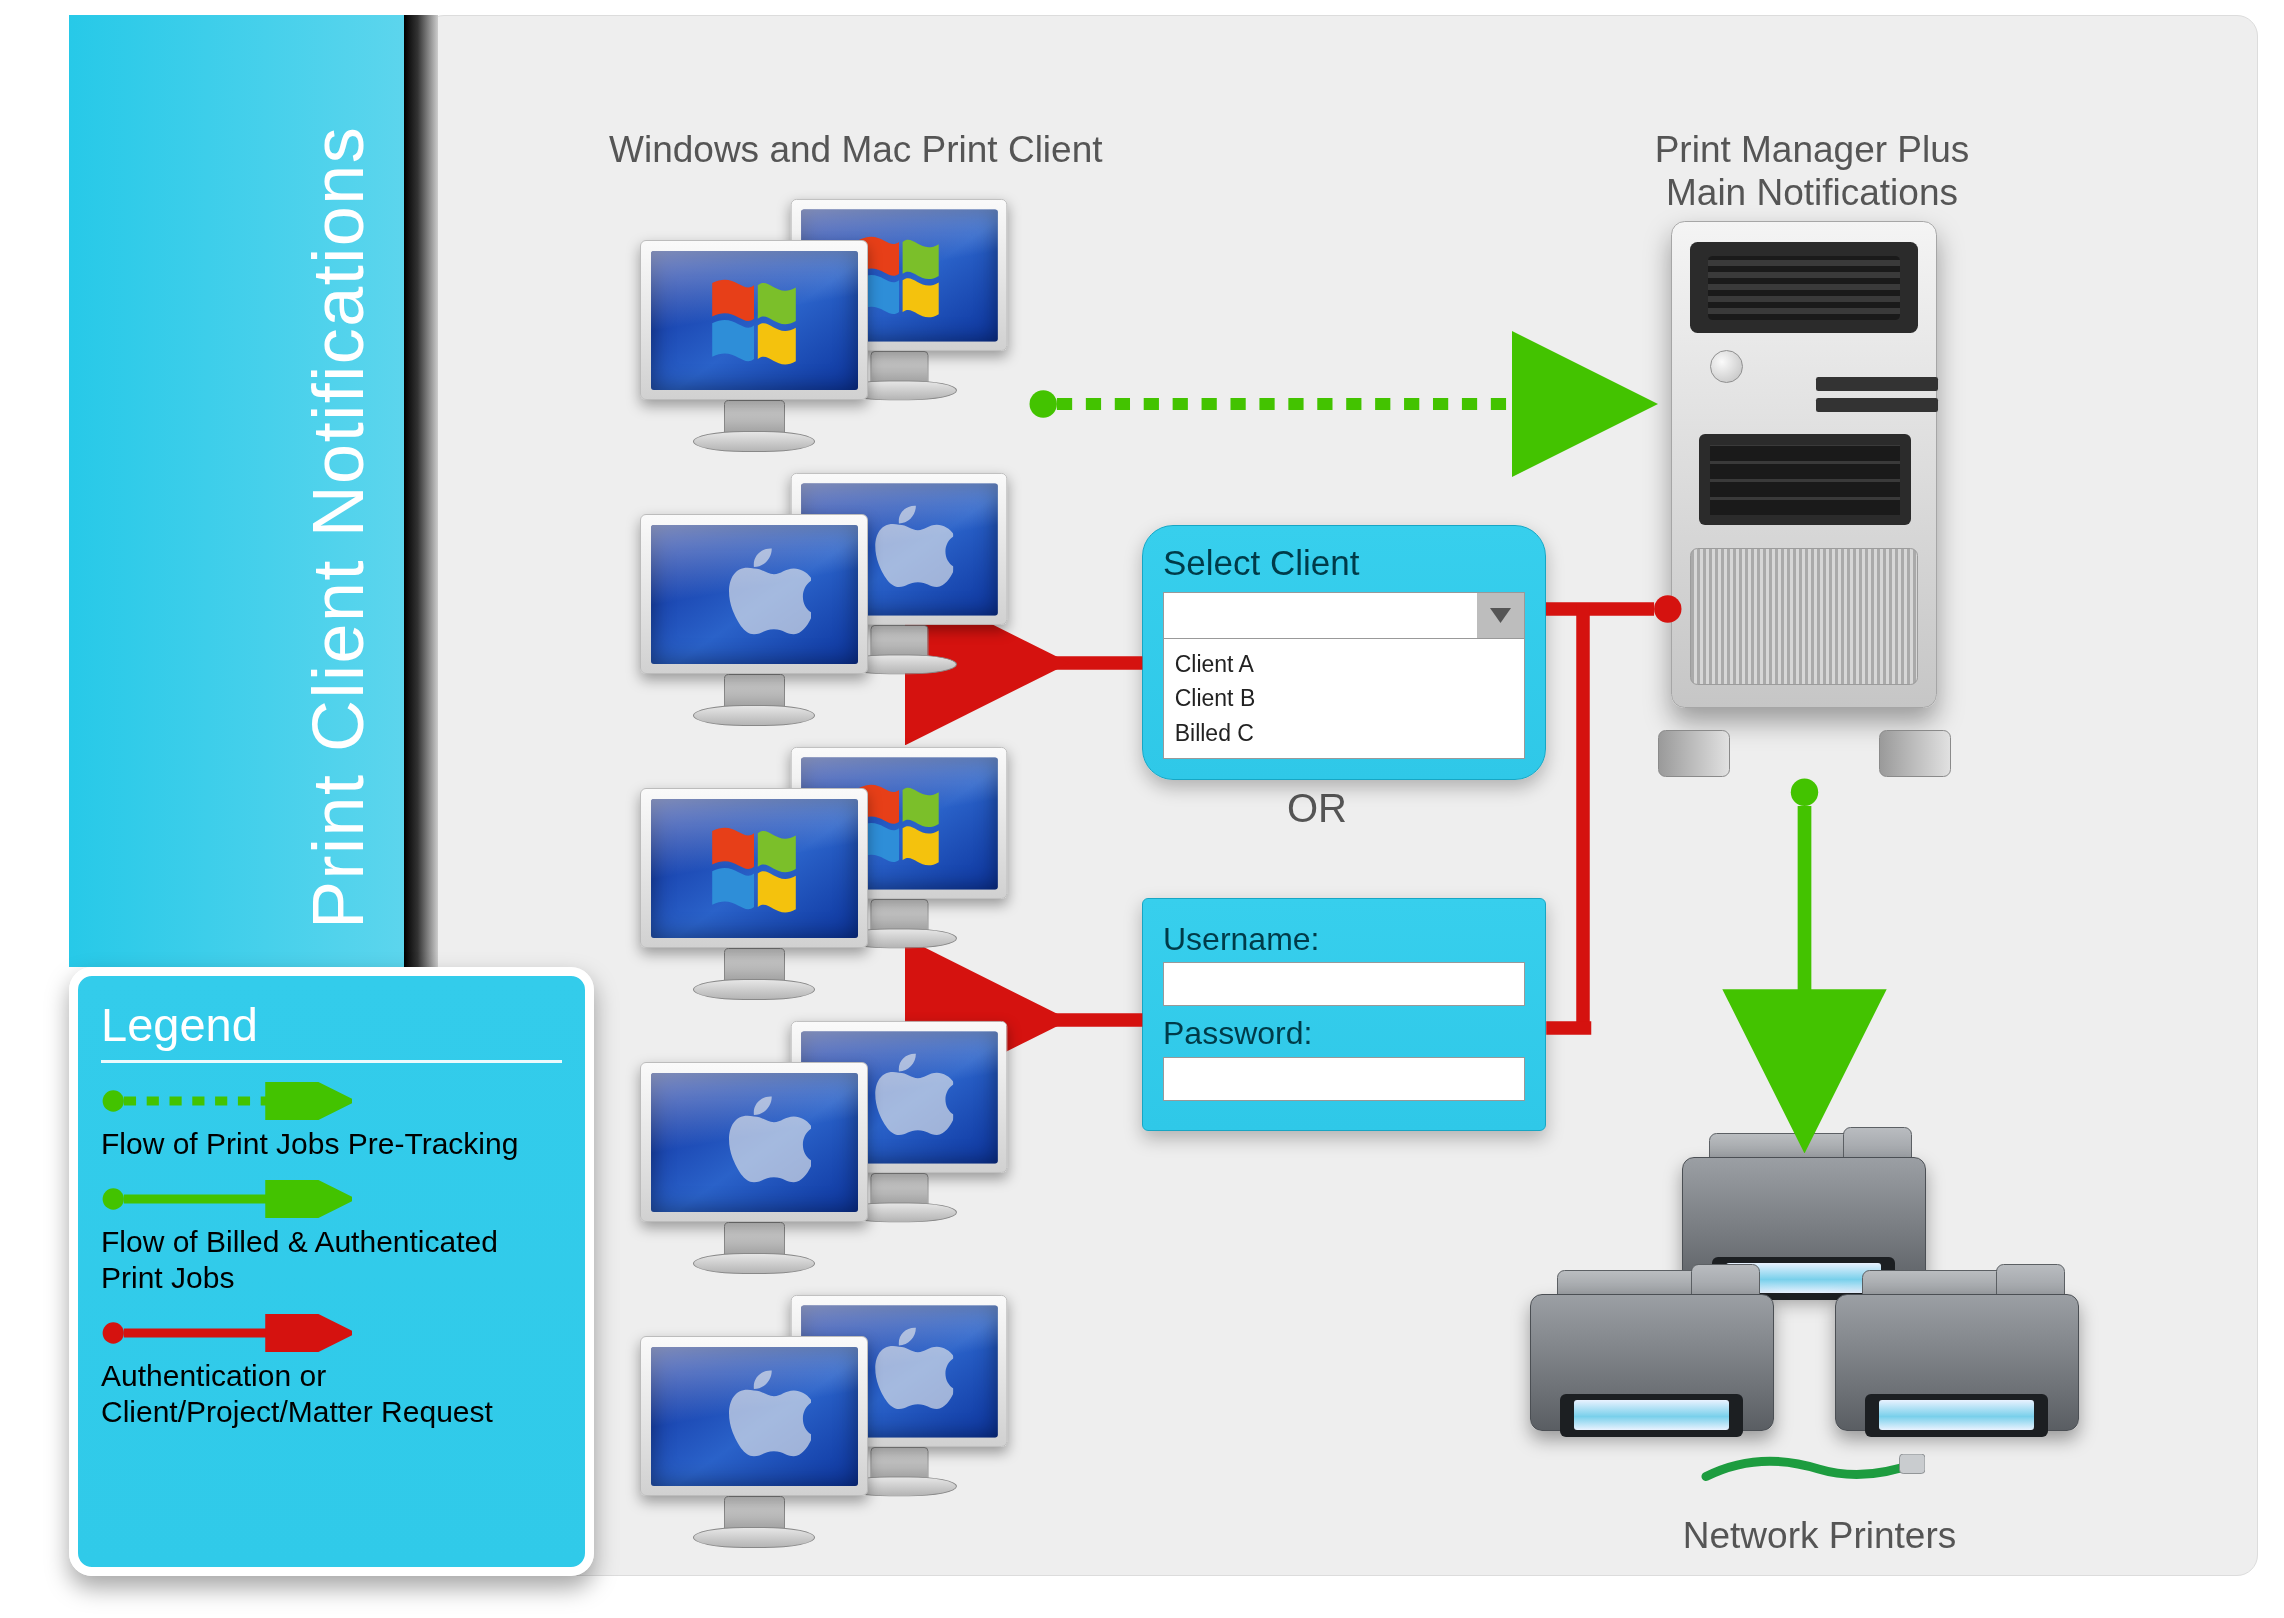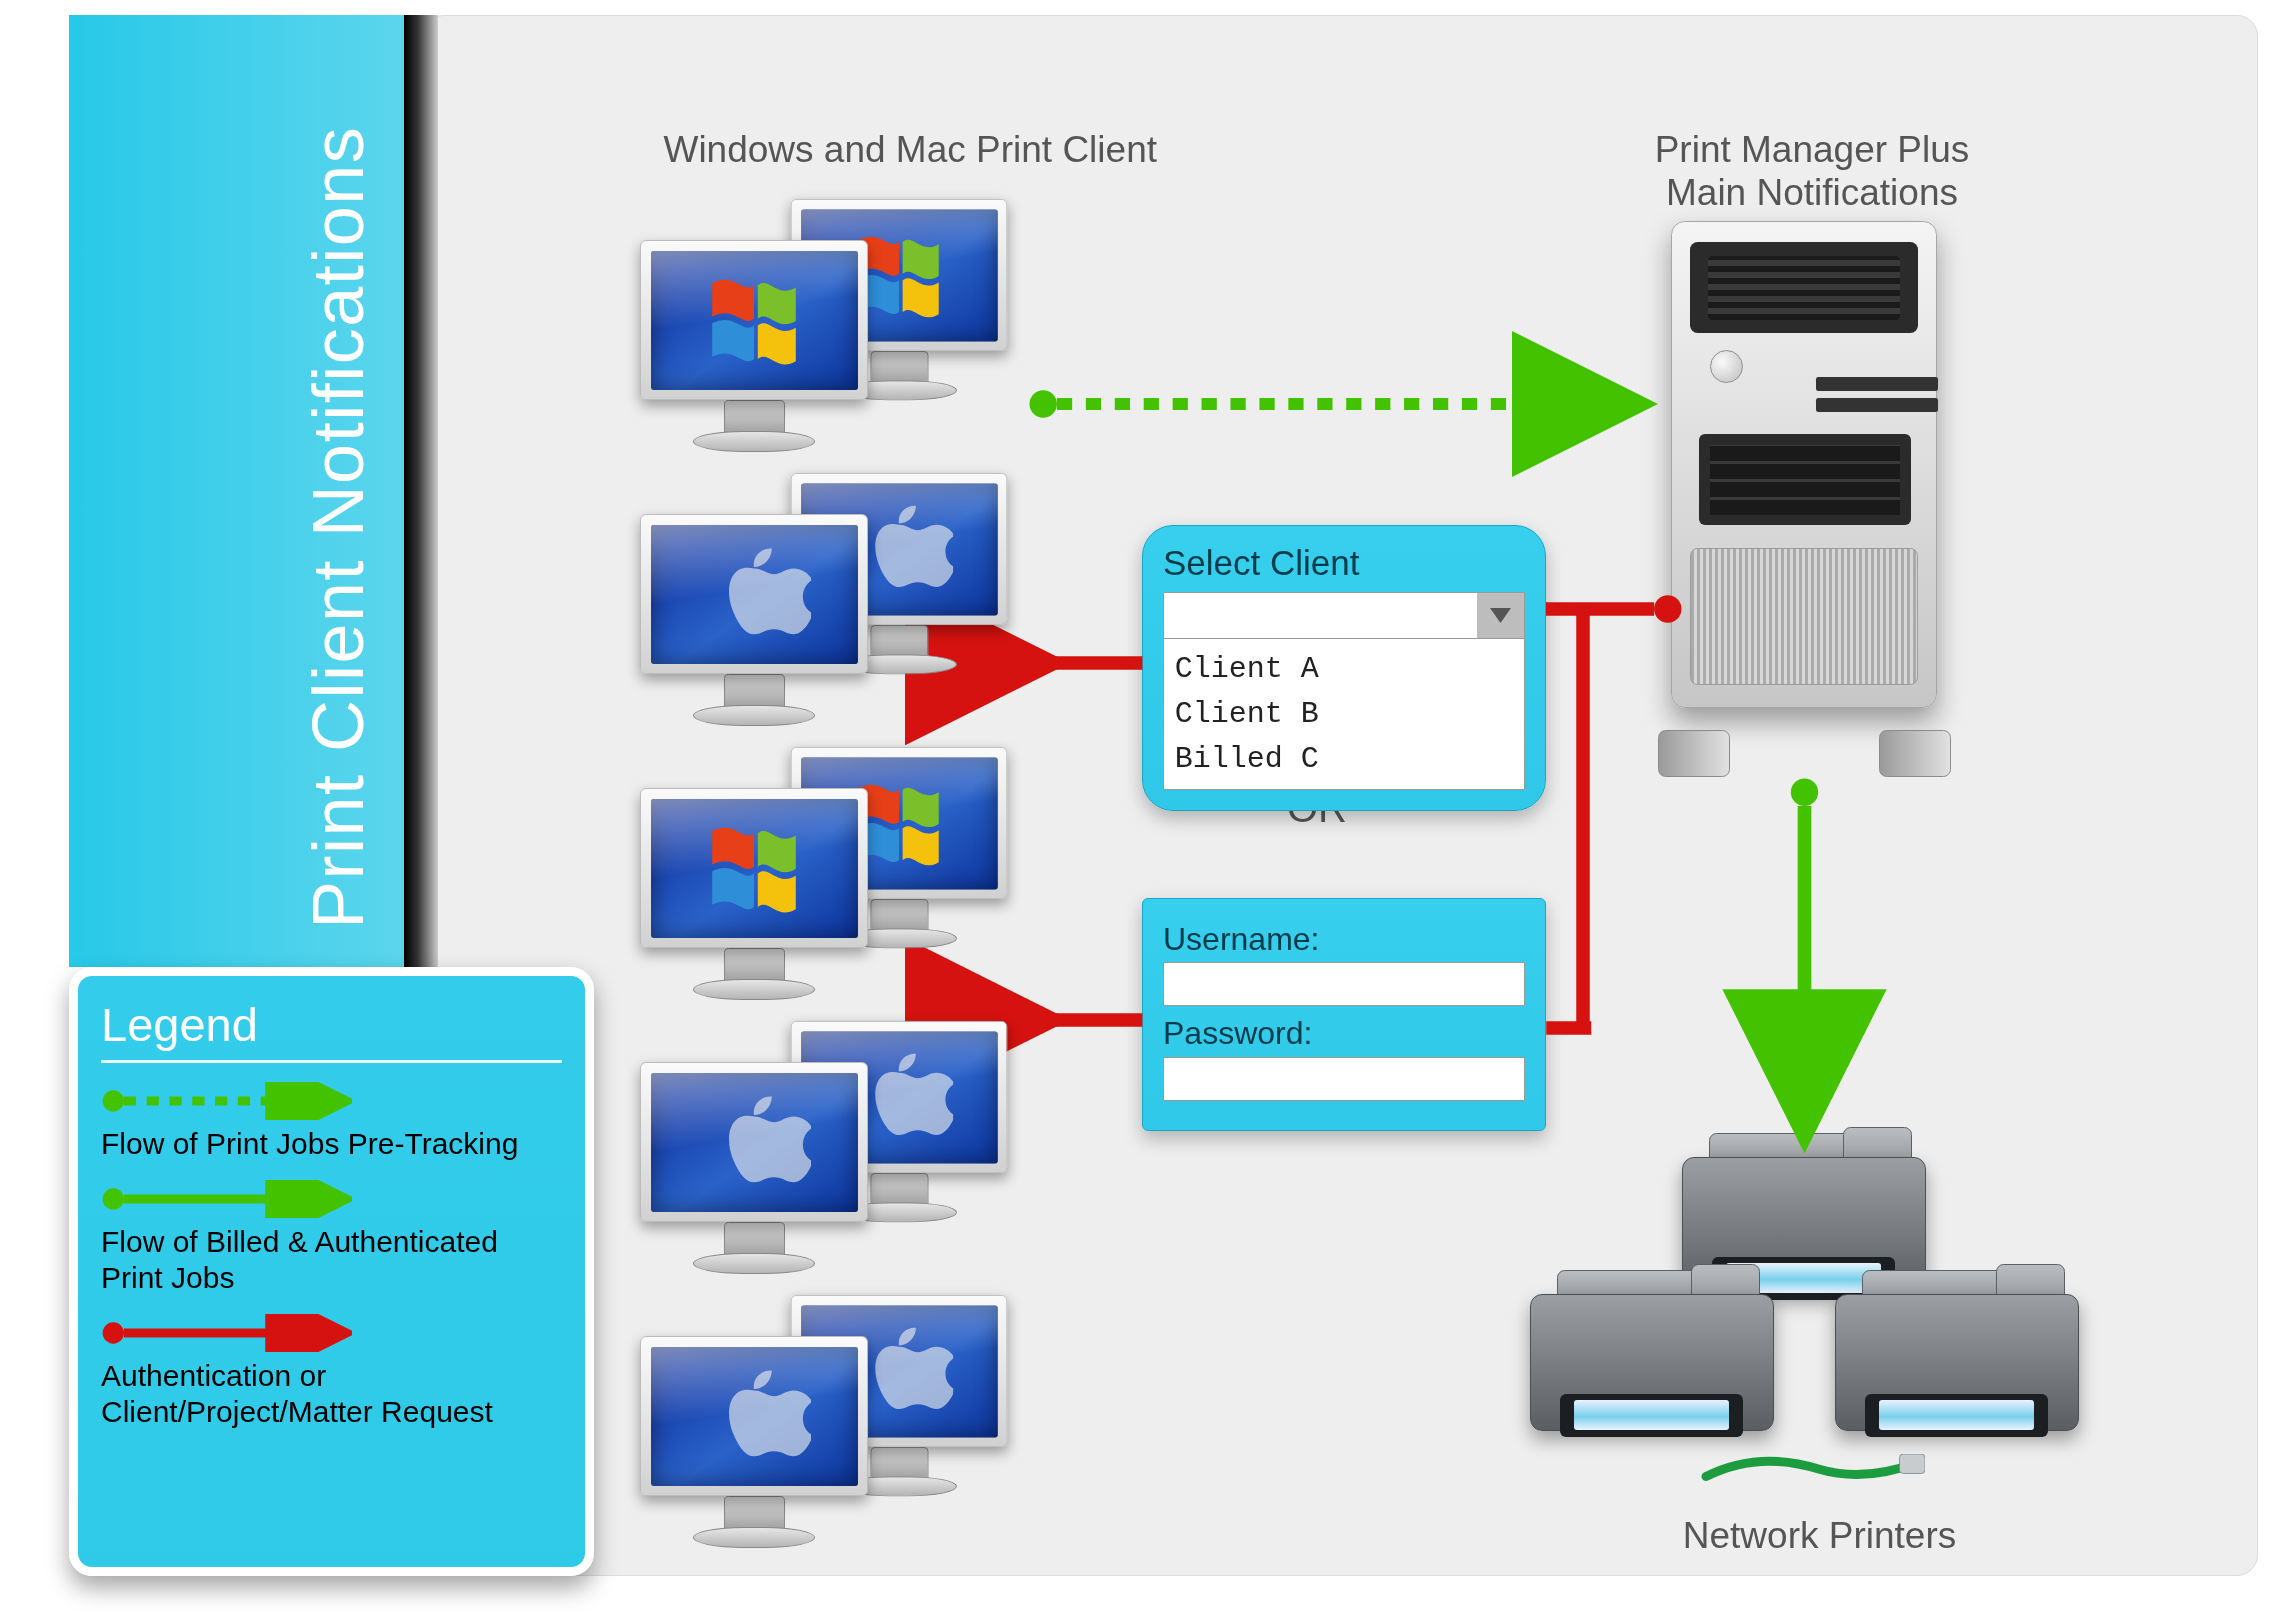--- a/index.html
+++ b/index.html
@@ -53,21 +53,21 @@
   .server .foot { position:absolute; bottom:-7.6px; width:72px; height:47px; background:linear-gradient(90deg,#9a9a9a,#e1e1e1); border-radius:7.6px; border:0.8px solid #8a8a8a; }
   .server .foot.left { left:17px; } .server .foot.right { right:17px; }
 
   
   .card { position:absolute; background:linear-gradient(180deg,#37cfed 0%,#2fc8e8 100%); border:0.8px solid #17a6c4; border-radius:6px; box-shadow:0 7.6px 18px rgba(0,0,0,.25); color:#000; padding:17px 20px 20px 20px; }
   .card .heading { font-size:35px; color:#003b49; margin-bottom:9px; }
   .select-card { left:1142px; top:525px; width:404px;border-radius:31px; }
   .select-field { position:relative; height:47px; background:#fff; border:1.5px solid #999; }
   .select-field .chev { position:absolute; right:0; top:0; width:47px; height:100%; background:#bdbdbd; display:flex; align-items:center; justify-content:center; }
   .select-options { border:1.5px solid #999; border-top:none; background:#fff; padding:7.6px 10.7px; }
-  .select-options div { font-size:30px; line-height:1.5; color:#222;font-family:Liberation Mono, monospace; }
+  .select-options div { font-size:23px; line-height:1.5; color:#222; }
   .or-label { position:absolute; left:1287px; top:786px; font-size:40px; color:#555; }
 
   .login-card { left:1142px; top:898px; width:404px; }
   .login-card .field-label { font-size:32px; color:#003b49; margin:4.6px 0 4.6px 0; }
   .login-card .field { height:44px; background:#fff; border:1.5px solid #999; margin-bottom:9px; }
 
   
   .printers { position:absolute; left:1530px; top:1127px; width:548px; height:327px; }
   .printer { position:absolute; width:244px; height:190px; }
   .printer .body { position:absolute; left:0; top:30px; width:244px; height:137px; background:linear-gradient(180deg,#9b9fa4 0%,#5a5e63 100%); border:0.8px solid #4b4f54; border-radius:12px; box-shadow:0 9px 18px rgba(0,0,0,.35); }
@@ -131,21 +131,21 @@
               <path d="M0,0 L10,5 L0,10 z" fill="#d5120f"></path>
             </marker>
         </defs>
         <circle cx="16" cy="25" r="14" fill="#d5120f"></circle>
         <line x1="30" y1="25" x2="300" y2="25" stroke="#d5120f" stroke-width="12" marker-end="url(#arrRed)"></line>
       </svg>
       <div class="caption">Authentication or Client/Project/Matter Request</div>
     </div>
   </div>
 
-  <div class="label" style="left:609px; top:129px; width:548px; text-align:right;">Windows and Mac Print Client</div>
+  <div class="label" style="left:609px; top:129px; width:548px; text-align:left;">Windows and Mac Print Client</div>
   <div class="label" style="left:1614px; top:129px; width:396px;">
     <div>Print Manager Plus</div>
     <div>Main Notifications</div>
   </div>
   <div class="label" style="left:1629px; top:1515px; width:381px;">Network Printers</div>
   <div class="or-label">OR</div>
 
   <div class="workstations">
 
     <svg width="0" height="0" style="position:absolute">

